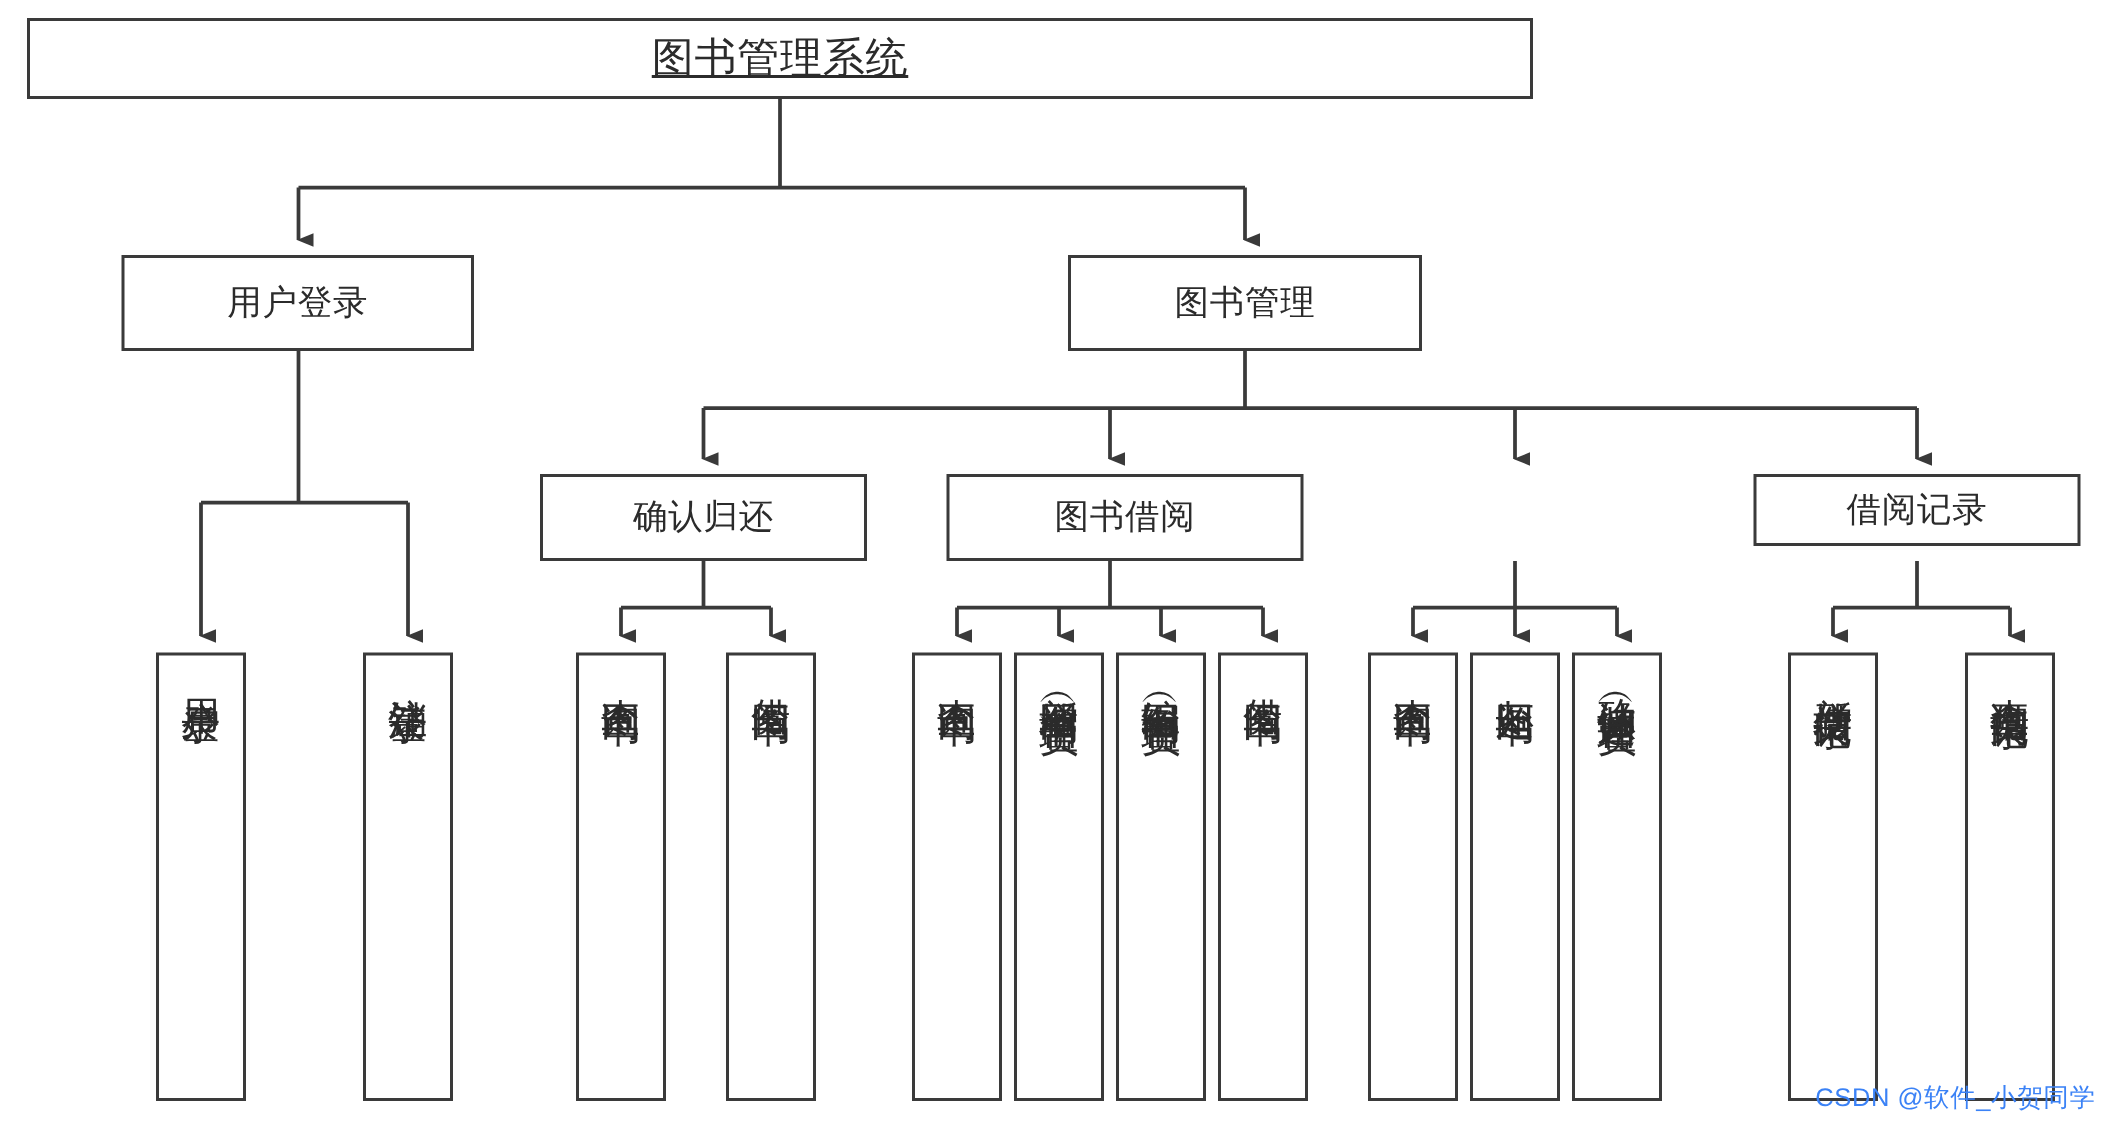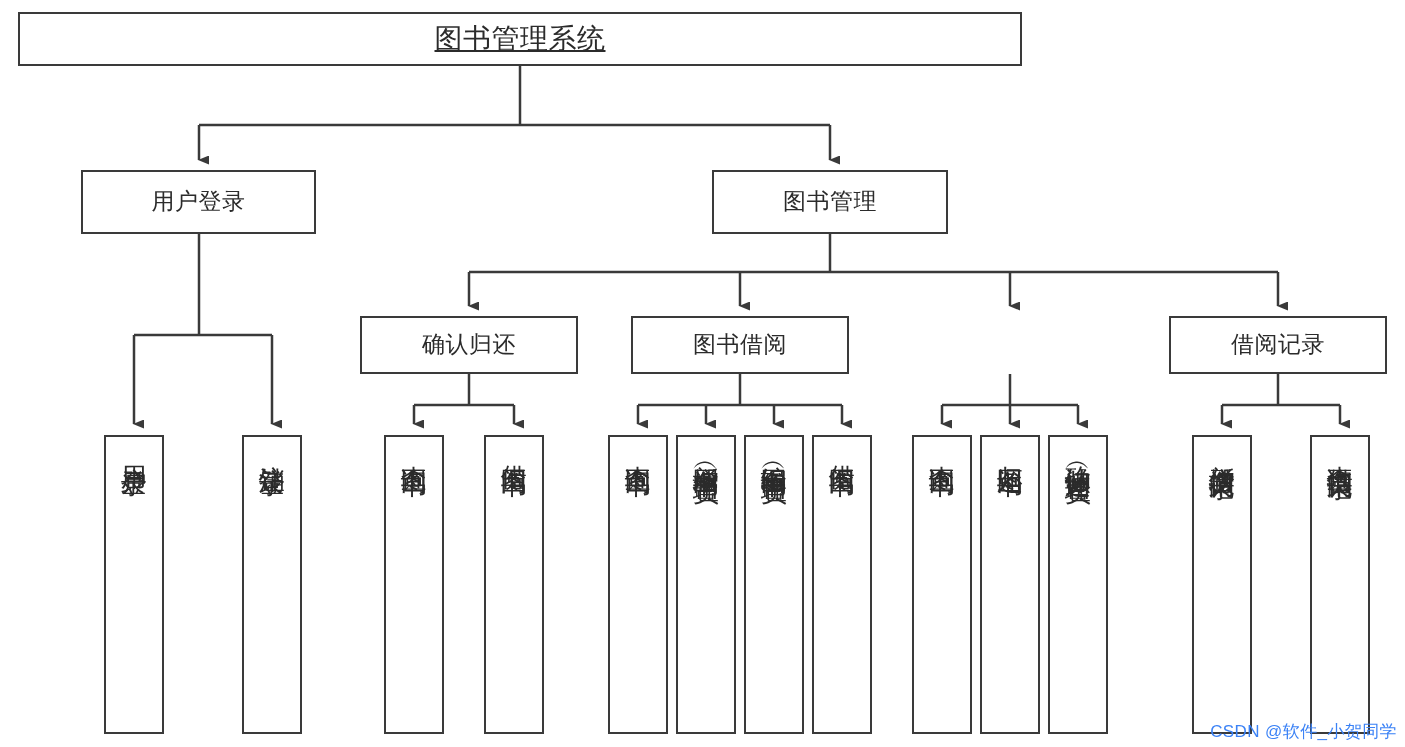--- a/index.html
+++ b/index.html
@@ -138,24 +138,24 @@
   <div class="node horiz" style="left:81px; top:170px; width:235px; height:64px;">
     <span class="node-label">用户登录</span>
   </div>
   <div class="node horiz" style="left:712px; top:170px; width:236px; height:64px;">
     <span class="node-label">图书管理</span>
   </div>
 
   <div class="node horiz" style="left:360px; top:316px; width:218px; height:58px;">
     <span class="node-label">确认归还</span>
   </div>
-  <div class="node horiz" style="left:631px; top:316px; width:218px; height:58px;">
+  <div class="node horiz" style="left:631px; top:316px; width:238px; height:58px;">
     <span class="node-label">图书借阅</span>
   </div>
-  <div class="node horiz" style="left:1169px; top:316px; width:218px; height:58px;">
+  <div class="node horiz" style="left:1169px; top:316px; width:218px; height:48px;">
     <span class="node-label">借阅记录</span>
   </div>
 
   <div class="node vert" style="left:104px; top:435px; width:60px; height:299px;">
     <span class="node-label">用户登录</span>
   </div>
   <div class="node vert" style="left:242px; top:435px; width:60px; height:299px;">
     <span class="node-label">注销登录</span>
   </div>
 

